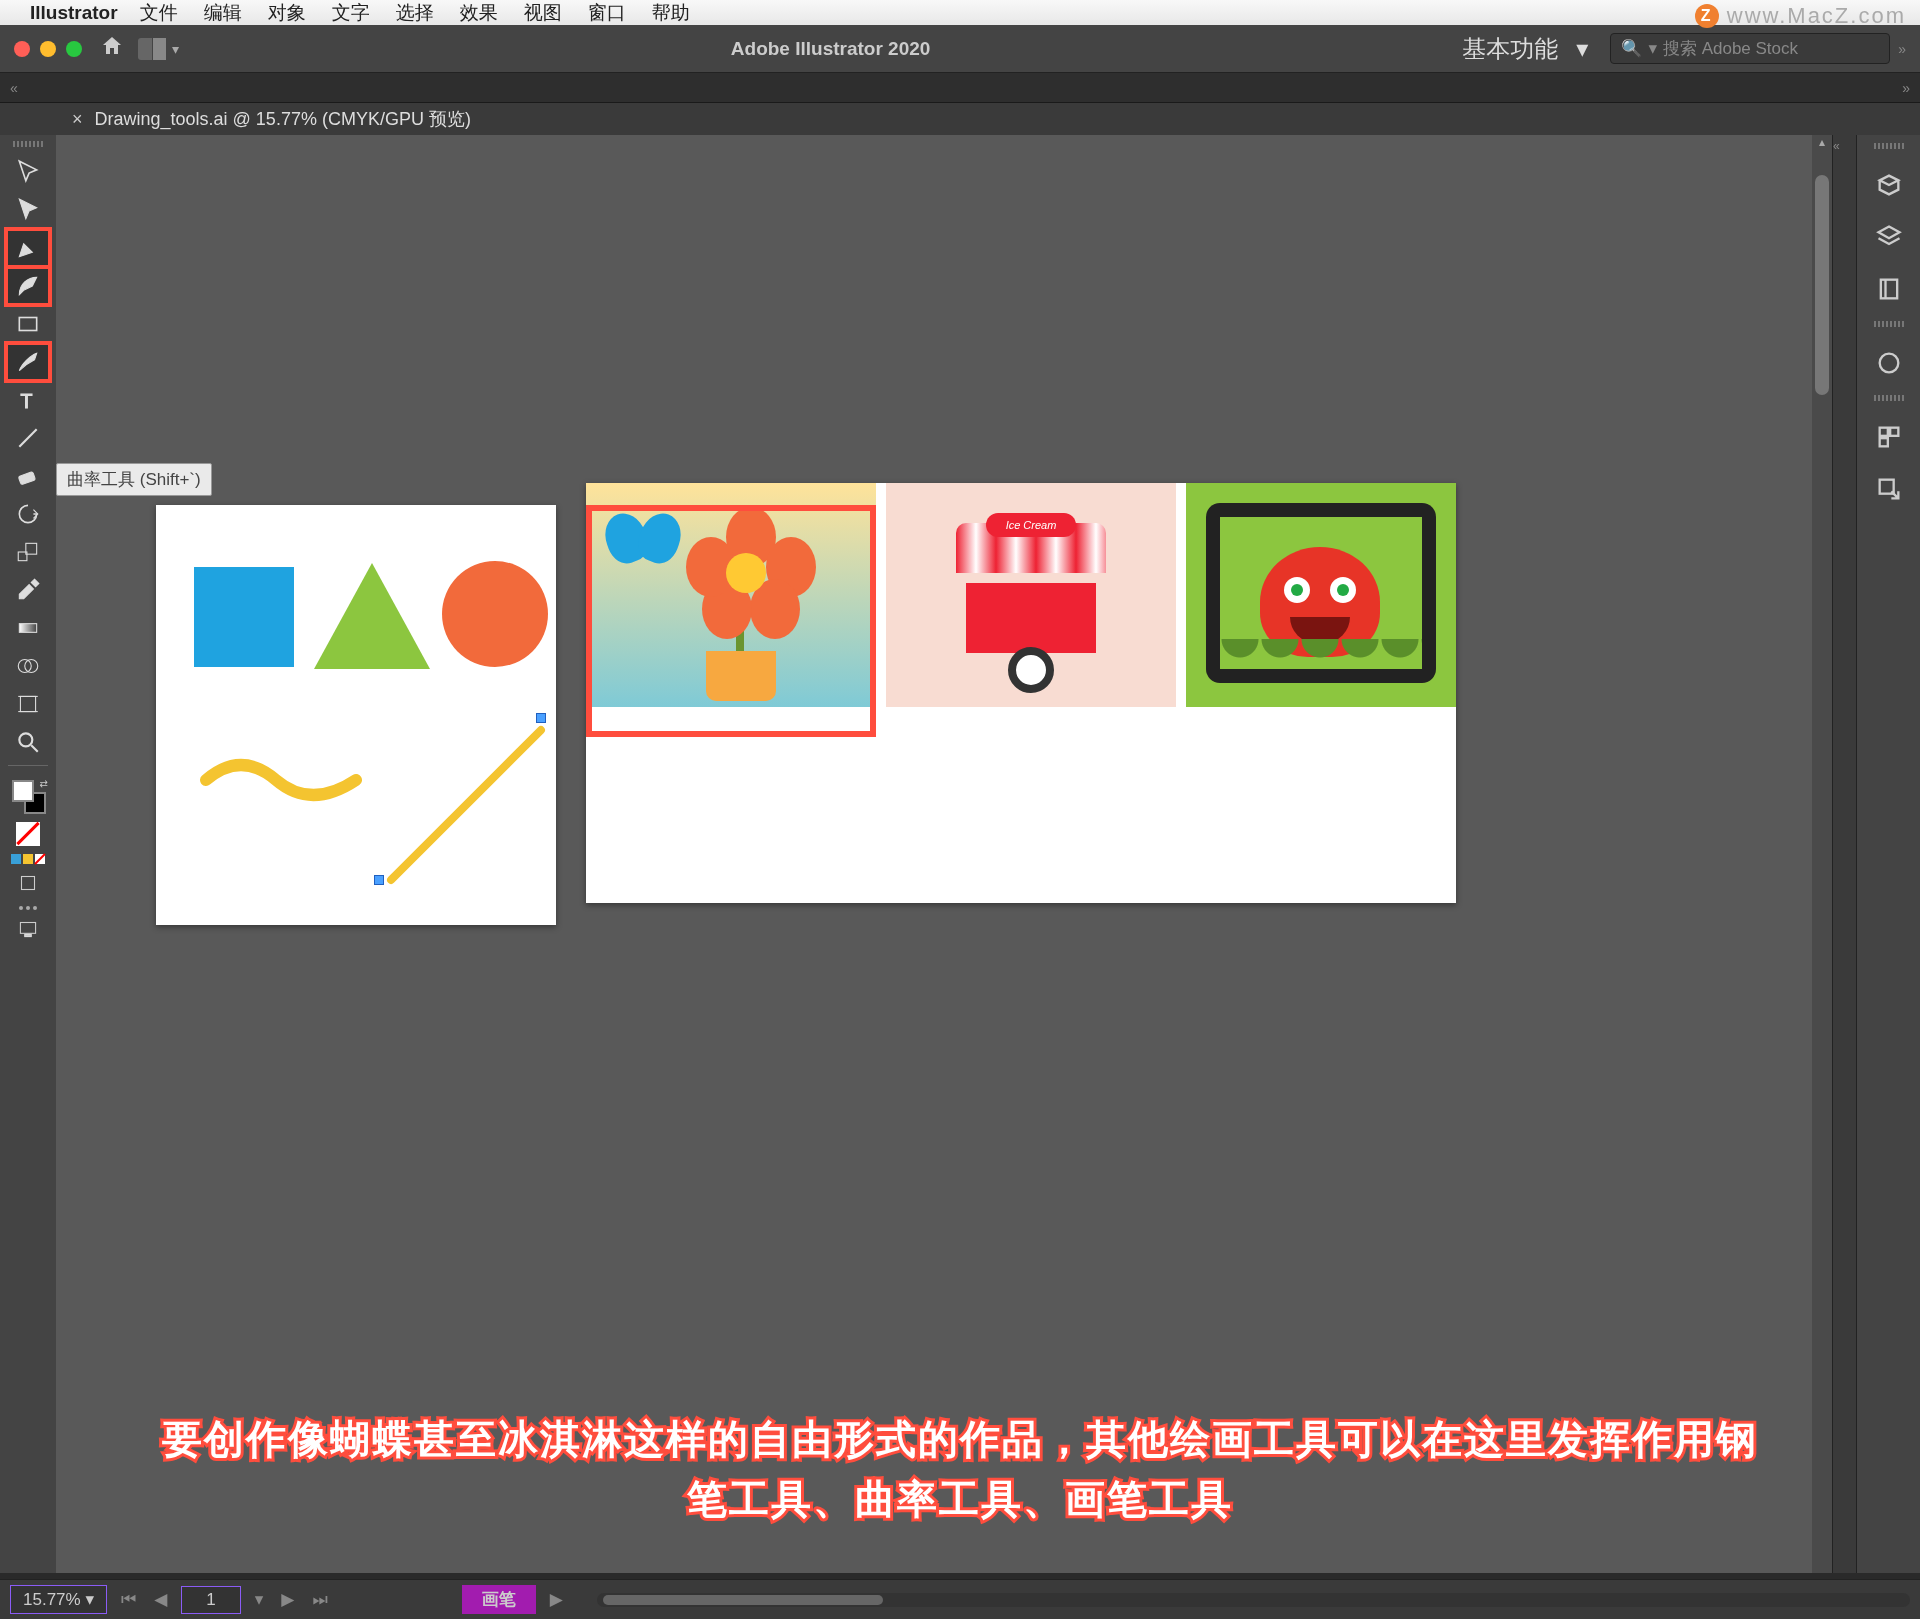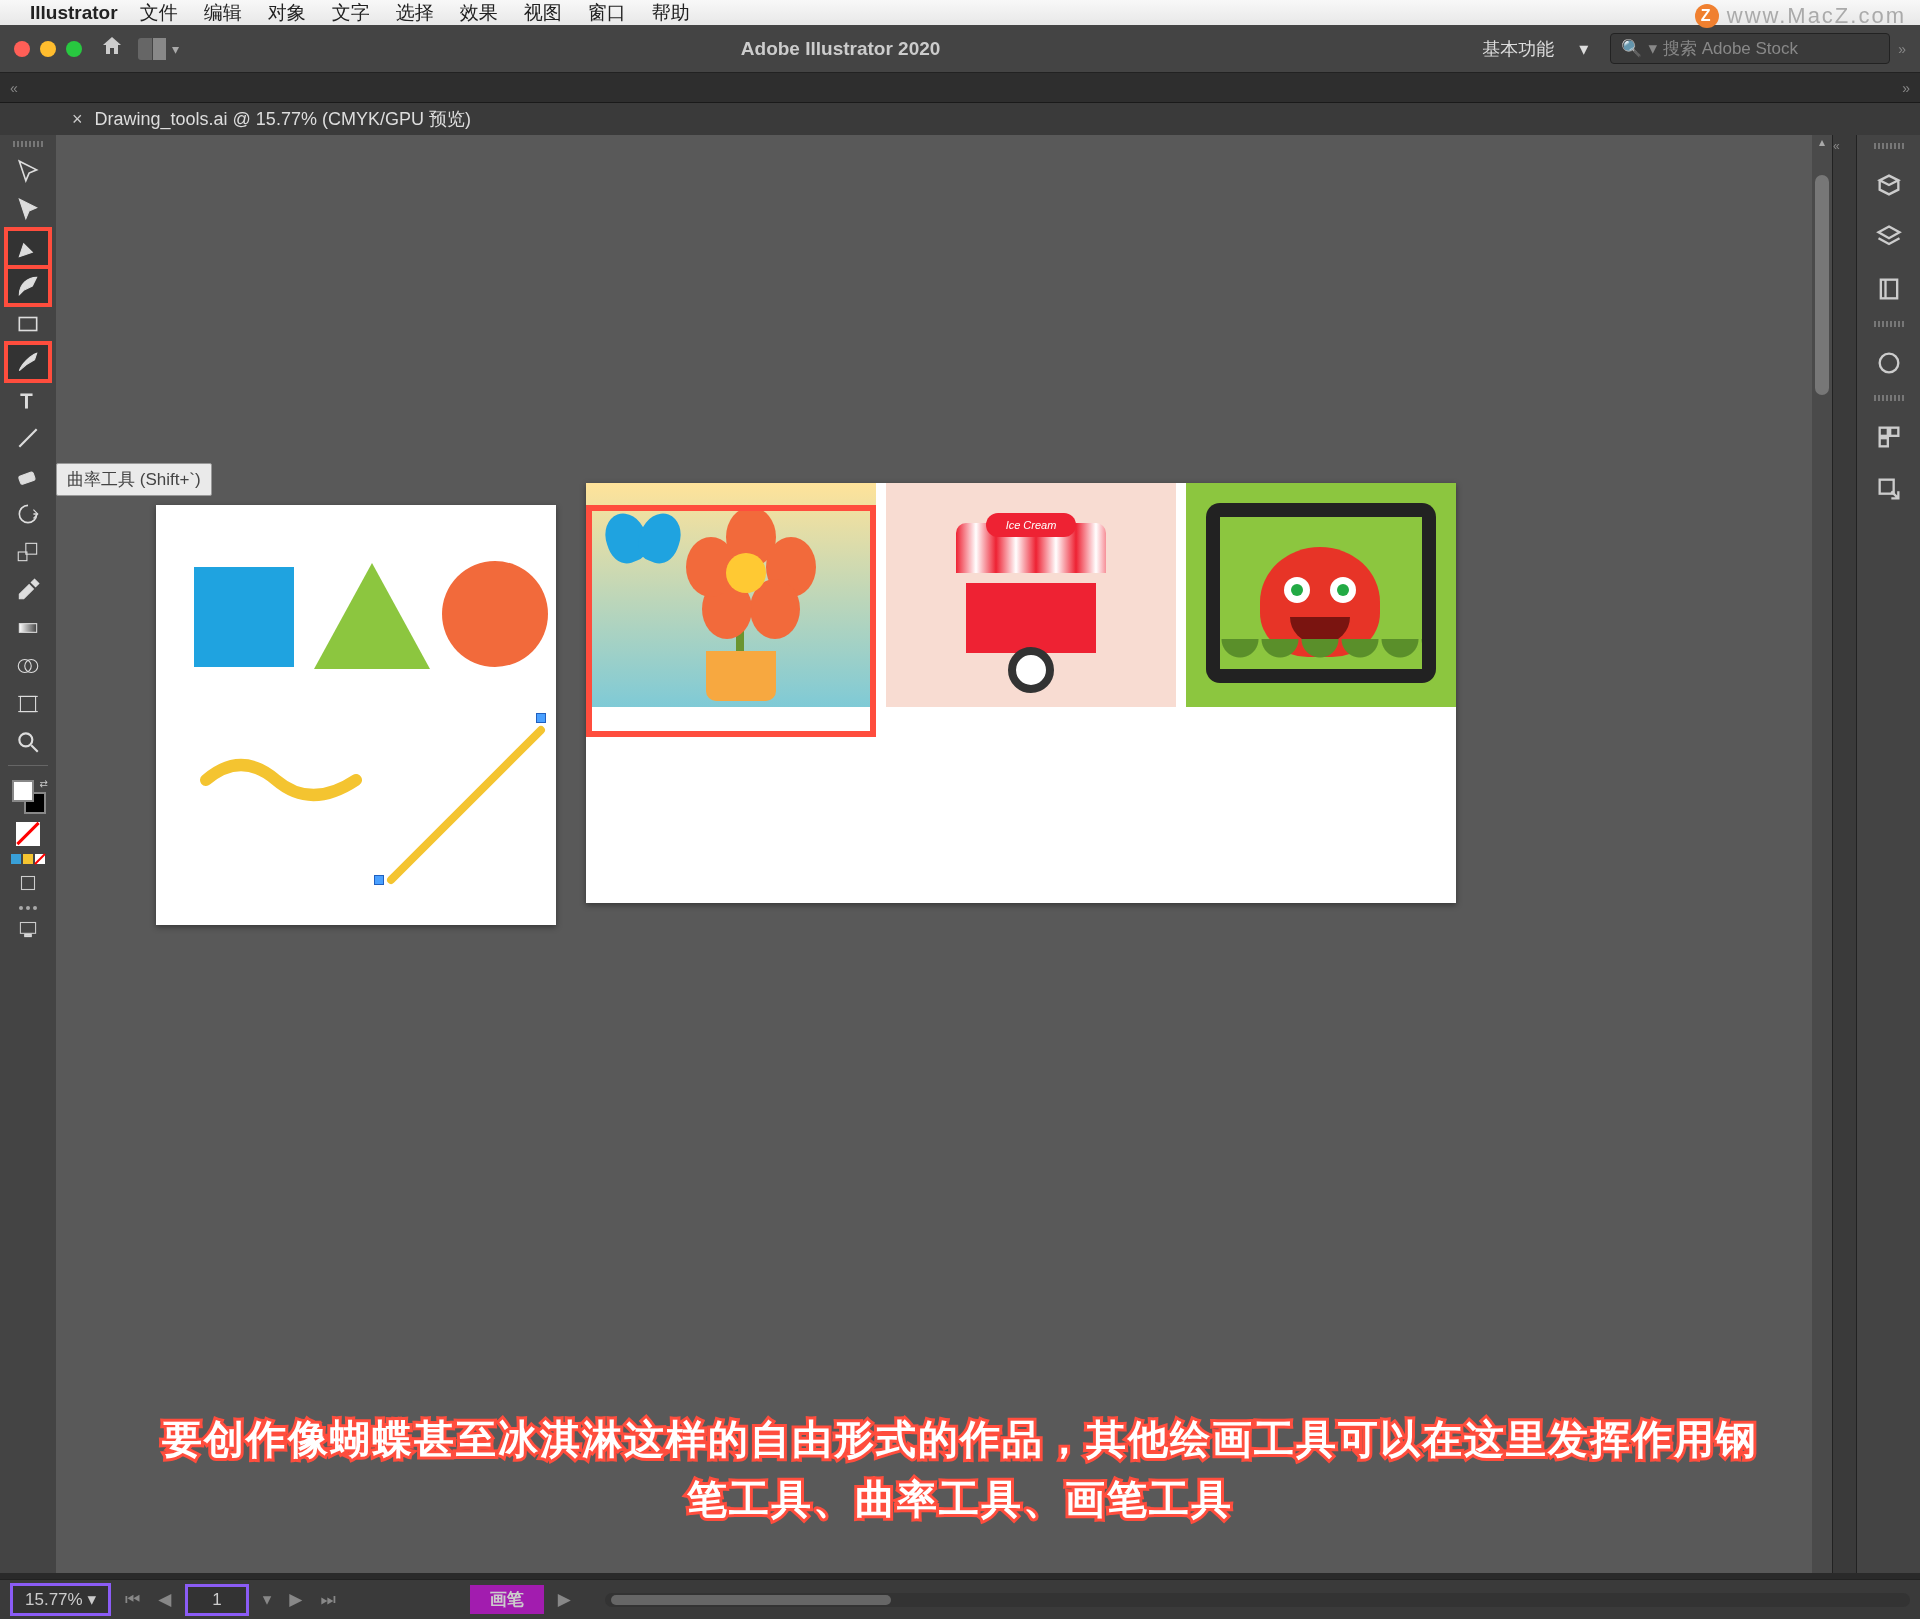--- a/index.html
+++ b/index.html
@@ -17,21 +17,21 @@
 .app-topbar { height: 48px; background: #444; display: flex; align-items: center; padding: 0 14px; color: #ddd; border-bottom:1px solid #222;}
 .traffic-lights { display:flex; gap:10px; margin-right:18px; }
 .traffic-lights span { width:16px; height:16px; border-radius:50%; }
 .tl-red{background:#ff5f57;} .tl-yellow{background:#ffbd2e;} .tl-green{background:#28c840;}
 .home-icon { color:#ccc; font-size:22px; margin-right:14px;}
 .layout-switch { width:28px; height:22px; background:#666; border-radius:3px; margin-right:6px; display:flex;}
 .layout-switch div{flex:1; border-right:1px solid #444;}
 .layout-switch div:last-child{border:none; background:#888;}
 .chev { color:#aaa; font-size:14px; margin-right:20px;}
 .app-title { flex:1; text-align:center; font-size:19px; color:#ccc;font-weight:bold;}
-.workspace { display:flex; align-items:center; gap:25px; font-size:18px; color:#ddd; margin-right:22px;}
+.workspace { display:flex; align-items:center; gap:18px; font-size:24px; color:#ddd; margin-right:22px;}
 .search-stock { display:flex; align-items:center; background:#3a3a3a; border:1px solid #222; border-radius:4px; padding:3px 10px; width:280px; color:#888; font-size:17px;}
 .search-stock .mag{margin-right:6px;}
 .topbar-chevrons{color:#888; font-size:14px; margin-left:8px;}
 
 
 .subbar{height:30px; background:#2e2e2e; display:flex; align-items:center; color:#888; font-size:14px; border-bottom:1px solid #1a1a1a;}
 .subbar .left-chev{margin:0 10px;}
 .subbar .right-chev{margin-left:auto; margin-right:10px;}
 
 
@@ -96,21 +96,21 @@
 
 .rightpanel-strip{width:64px; background:#444; display:flex; flex-direction:column; align-items:center; padding-top:8px; gap:12px; border-left:1px solid #222;}
 .rightpanel-strip .grip{width:30px; height:6px; background:repeating-linear-gradient(90deg,#777,#777 2px,transparent 2px,transparent 4px); margin-bottom:4px;}
 .panel-icon{width:40px; height:40px; display:flex; align-items:center; justify-content:center; color:#ccc;}
 .panel-icon svg{width:28px;height:28px;fill:none;stroke:#ccc;stroke-width:2;}
 .rightpanel-gutter{width:24px; background:#3a3a3a; border-left:1px solid #222;}
 .rightpanel-gutter .chev{text-align:center; color:#888; font-size:12px; padding-top:4px;}
 
 
 .statusbar{position:absolute; bottom:0; left:0; right:0; height:40px; background:#3a3a3a; display:flex; align-items:center; color:#ccc; font-size:17px; border-top:1px solid #222; padding:0 10px; gap:10px;}
-.statusbar .zoom{background:#333; padding:3px 12px; border:3px solid #8b5cf6;}
+.statusbar .zoom{background:#333; padding:3px 12px; border:1px solid #8b5cf6;}
 .statusbar .nav-btn{color:#888; padding:0 4px;}
 .statusbar .panel-lbl{background:#a21caf; padding:3px 20px; margin-left:120px;font-weight:bold;}
 .statusbar .scroll-h{flex:1; height:14px; background:#333; border-radius:7px; margin-left:20px; position:relative;}
 .statusbar .scroll-h .th{position:absolute; left:6px; width:280px; height:10px; top:2px; background:#666; border-radius:5px;}
 
 
 .subtitle{position:absolute; left:0; right:0; bottom:90px; text-align:center; font-size:40px; font-weight:800; color:#fff; z-index:100; letter-spacing:2px; line-height:1.5;}
 .subtitle span{color:#fff; -webkit-text-stroke:6px #ff4d3d; paint-order:stroke fill;}
 
 

